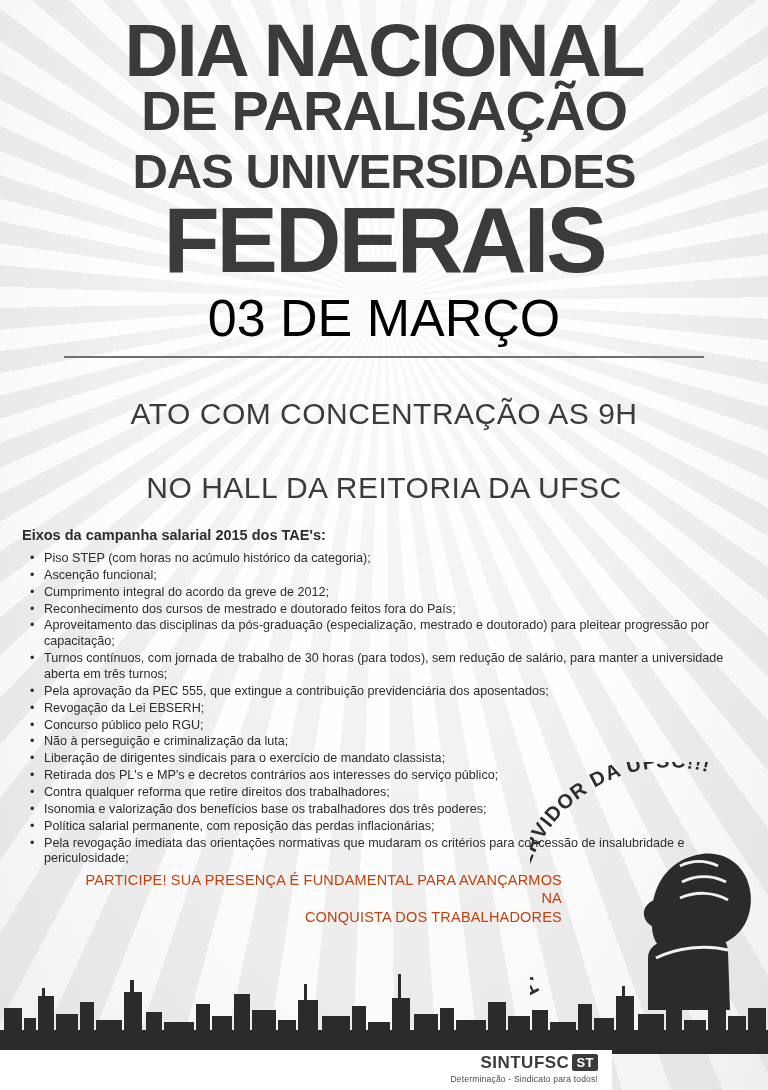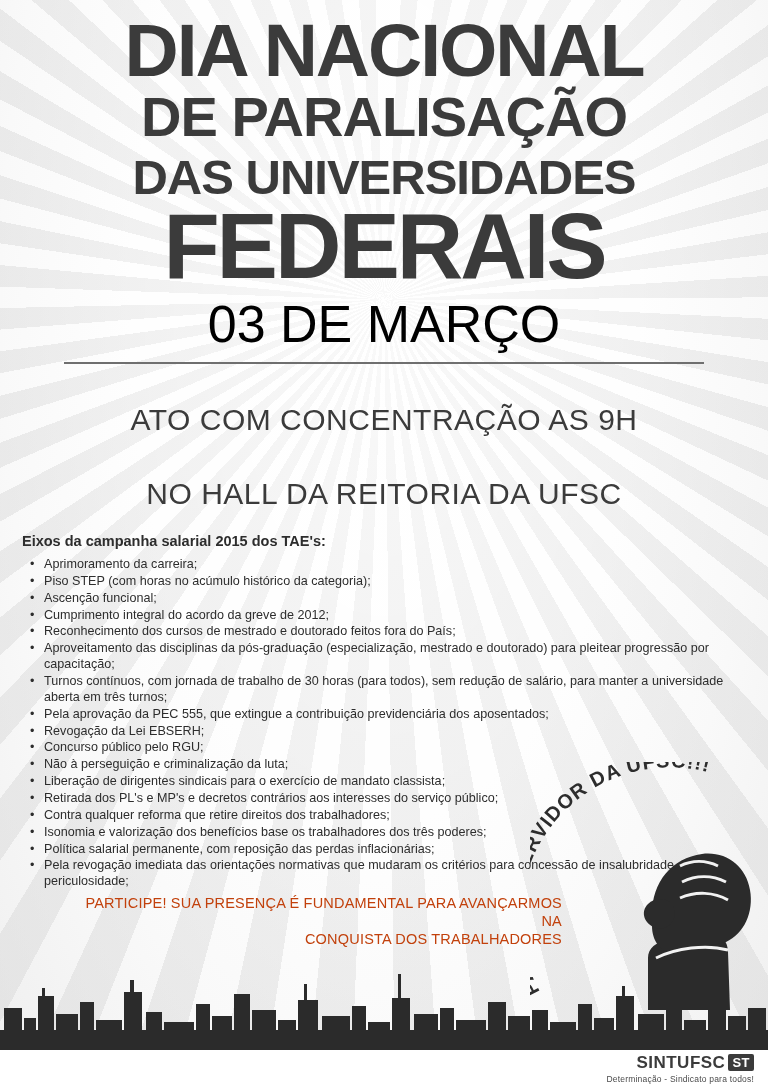--- a/index.html
+++ b/index.html
@@ -52,21 +52,21 @@
   }
   .t-line {
     display: block;
     font-weight: bold;
     color: #3b3b3b;
     line-height: 0.92;
     letter-spacing: -1px;
     white-space: nowrap;
   }
   .t1 { font-size: 75px; letter-spacing: -2px; }
-  .t2 { font-size: 56px; margin-top: 6px; }
+  .t2 { font-size: 56px; }
   .t3 { font-size: 49px; margin-top: 12px; }
   .t4 { font-size: 92px; margin-top: 4px; letter-spacing: -3px; }
 
   .date-wrap {
     text-align: center;
     margin-top: 6px;
   }
   .date-line {
     font-size: 52px;
     font-weight: normal;
@@ -165,21 +165,21 @@
     left: 0;
     bottom: 36px;
     width: 768px;
     height: 110px;
   }
 
   #footer {
     position: absolute;
     left: 0;
     bottom: 0;
-    width: 768px;
+    width: 612px;
     height: 40px;
     background: #ffffff;
   }
   .logo-wrap {
     position: absolute;
     right: 14px;
     bottom: 6px;
     text-align: right;
   }
   .logo-main {
@@ -229,21 +229,20 @@
     </div>
 
     <div class="subtitle">
       <span class="sub-line">ATO COM CONCENTRAÇÃO AS 9H</span>
       <span class="sub-line">NO HALL DA REITORIA DA UFSC</span>
     </div>
 
     <div class="body-wrap">
       <div class="axes-heading">Eixos da campanha salarial 2015 dos TAE's:</div>
       <ul class="axes">
-        <li>Aprimoramento da carreira;</li>
         <li>Piso STEP (com horas no acúmulo histórico da categoria);</li>
         <li>Ascenção funcional;</li>
         <li>Cumprimento integral do acordo da greve de 2012;</li>
         <li>Reconhecimento dos cursos de mestrado e doutorado feitos fora do País;</li>
         <li>Aproveitamento das disciplinas da pós-graduação (especialização, mestrado e doutorado) para pleitear progressão por capacitação;</li>
         <li>Turnos contínuos, com jornada de trabalho de 30 horas (para todos), sem redução de salário, para manter a universidade aberta em três turnos;</li>
         <li>Pela aprovação da PEC 555, que extingue a contribuição previdenciária dos aposentados;</li>
         <li>Revogação da Lei EBSERH;</li>
         <li>Concurso público pelo RGU;</li>
         <li>Não à perseguição e criminalização da luta;</li>

